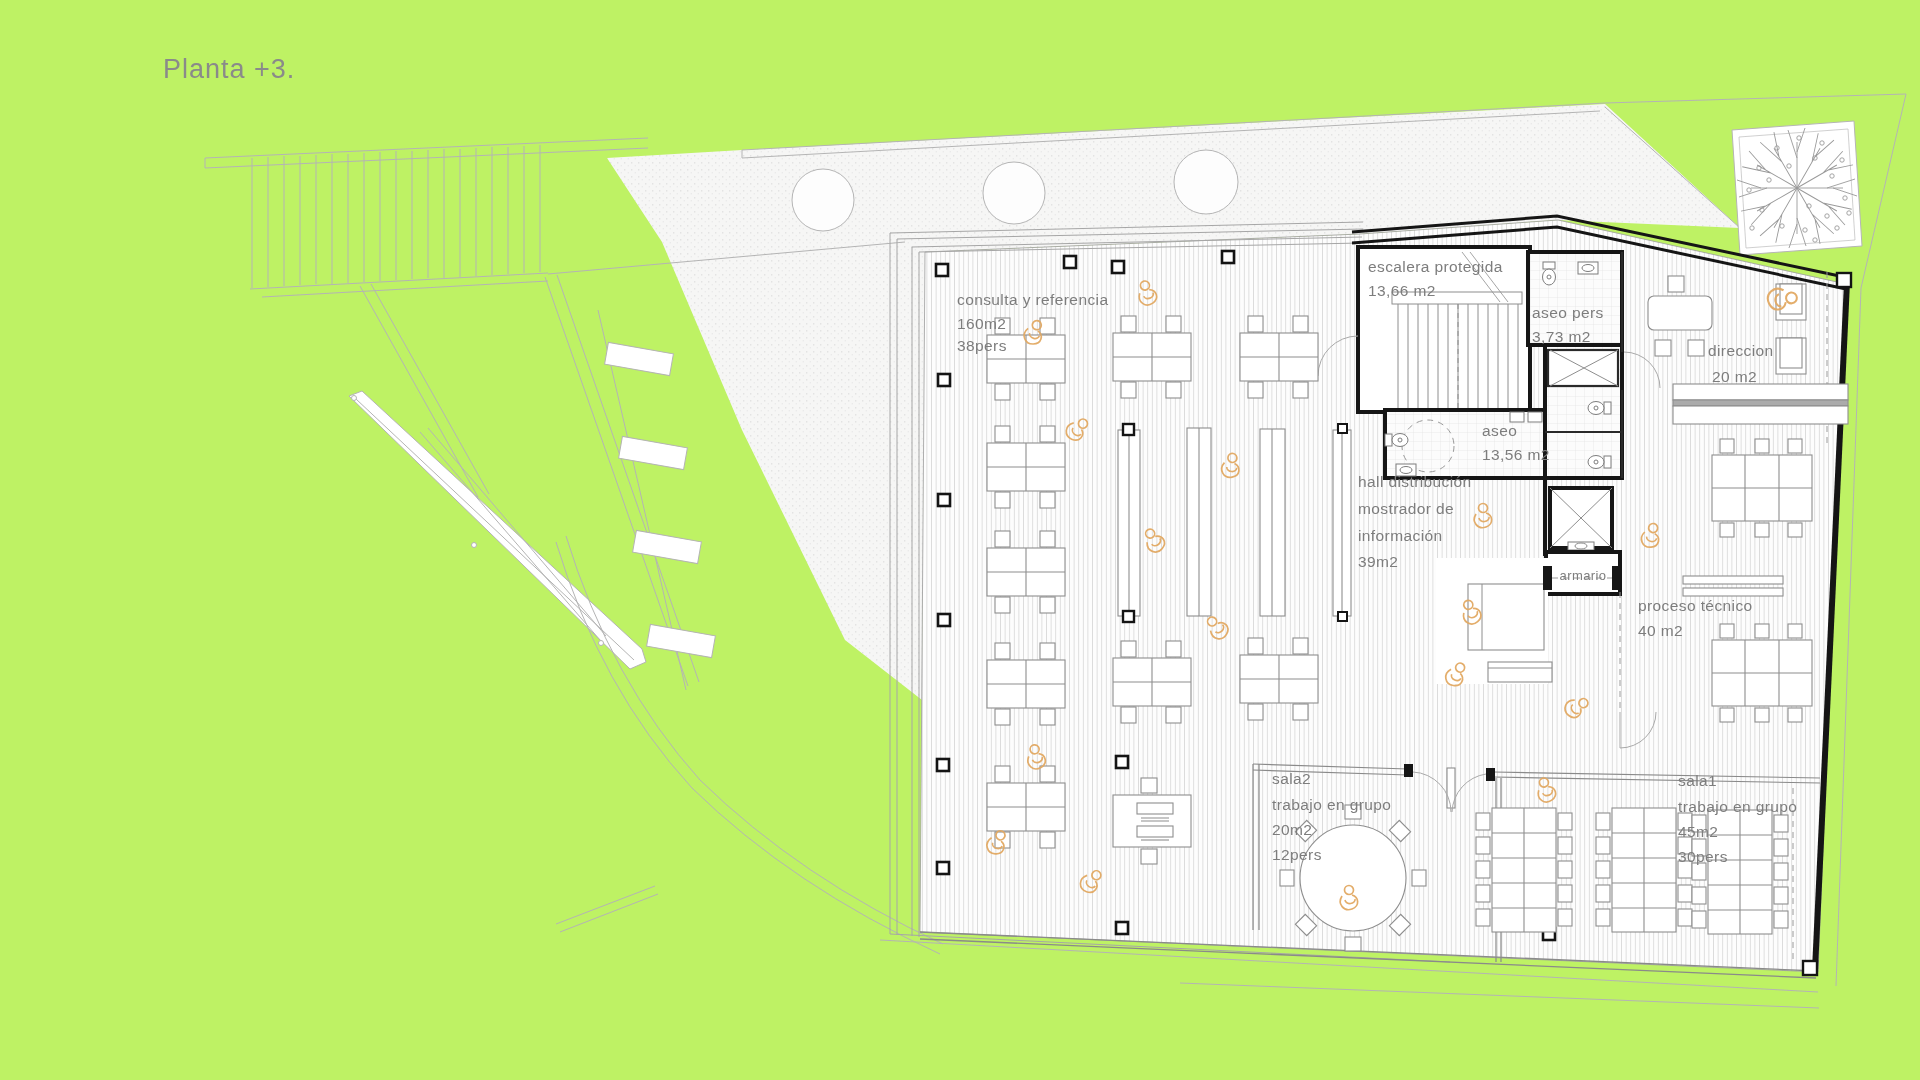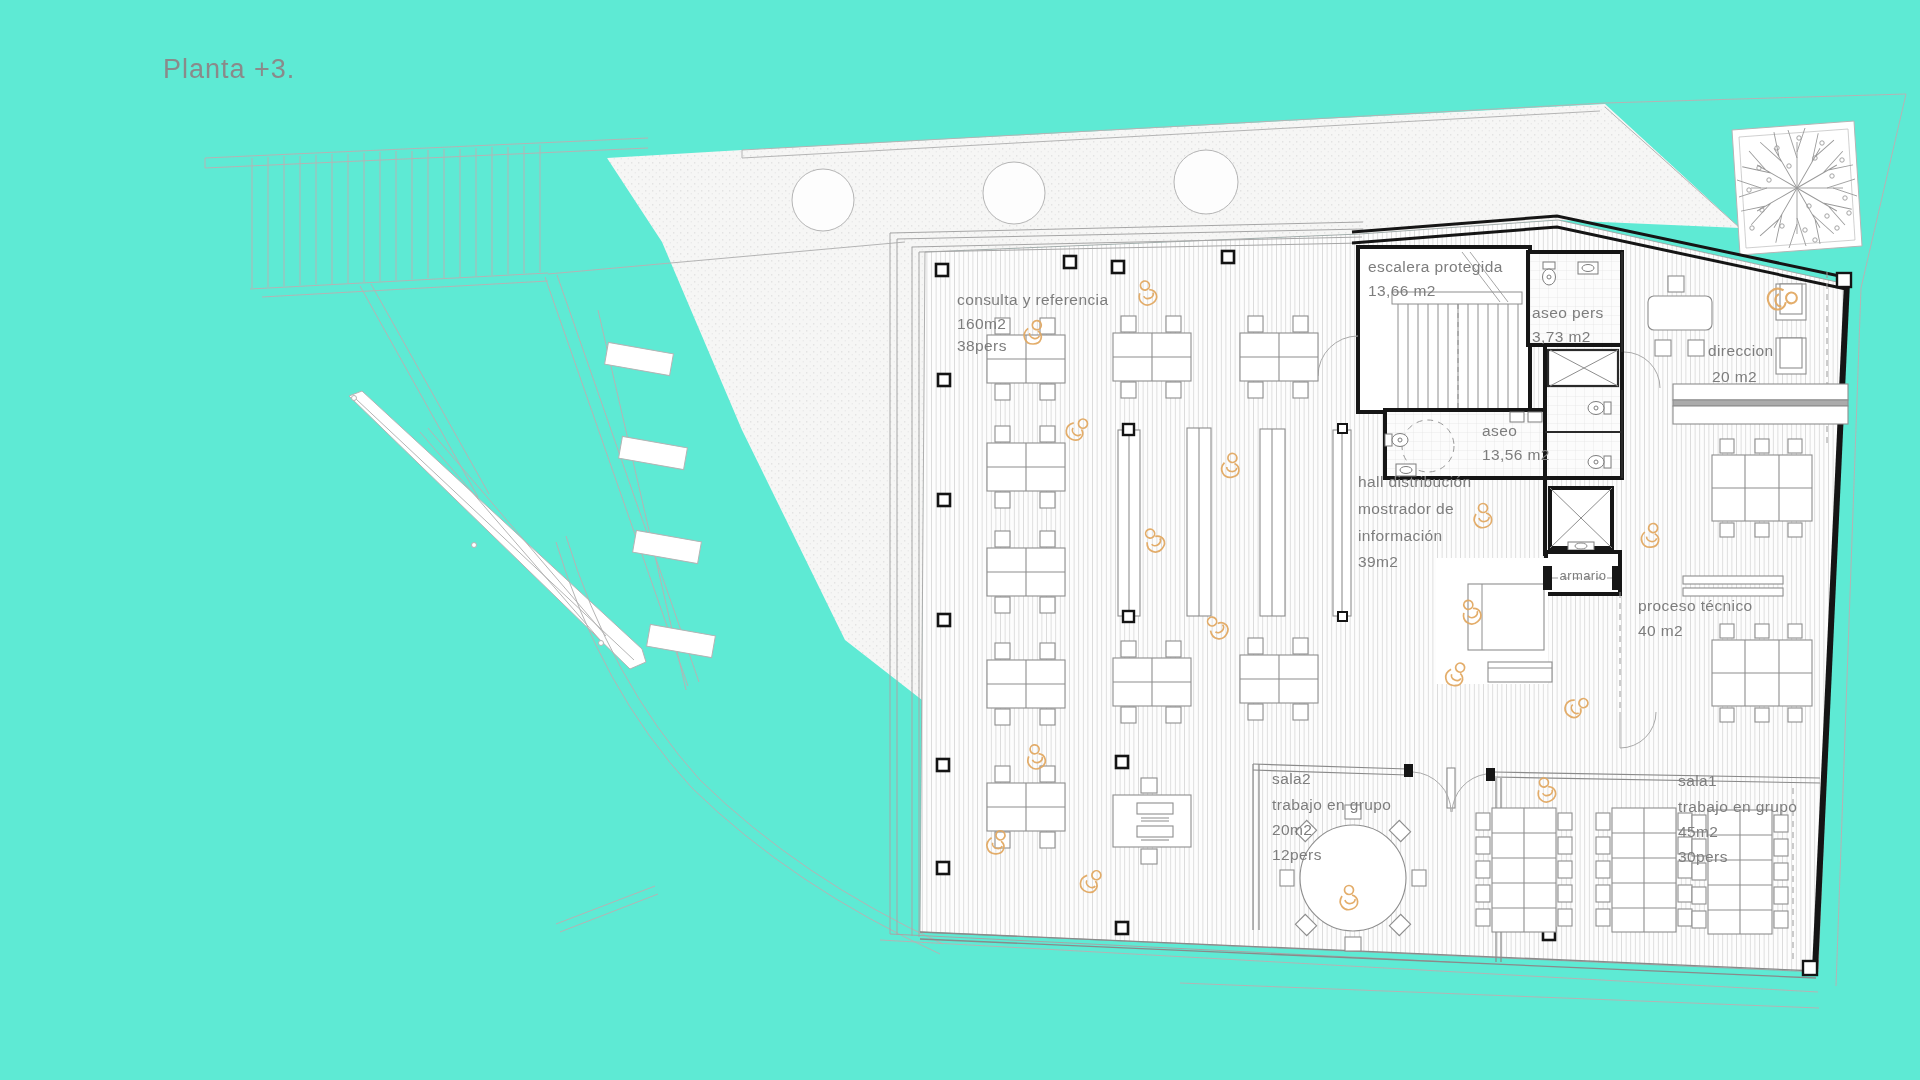--- a/index.html
+++ b/index.html
@@ -1,16 +1,16 @@
 <!DOCTYPE html>
 <html><head>
 <meta charset="utf-8">
 <style>
   html,body{margin:0;padding:0;background:#ffffff;}
-  #stage{position:relative;width:1920px;height:1080px;background:#5eead4;overflow:hidden;}
+  #stage{position:relative;width:1920px;height:1080px;background:#bef264;overflow:hidden;}
   svg{display:block;}
   text{font-family:"Liberation Sans","DejaVu Sans",sans-serif;fill:#7d7d7d;letter-spacing:.4px;}
   .title{font-size:27px;fill:#8a8a8a;letter-spacing:1px;}
   .lbl{font-size:15.5px;}
   .lbl-s{font-size:13px;}
   .site{stroke:#b4b4b4;stroke-width:1;fill:none;}
   .frame{stroke:#a6a6a6;stroke-width:1;fill:none;}
   .furn{stroke:#8e8e8e;stroke-width:1.1;fill:#ffffff;}
   .furnl{stroke:#8e8e8e;stroke-width:1;fill:none;}
   .wall{stroke:#161616;stroke-width:4;fill:none;}

